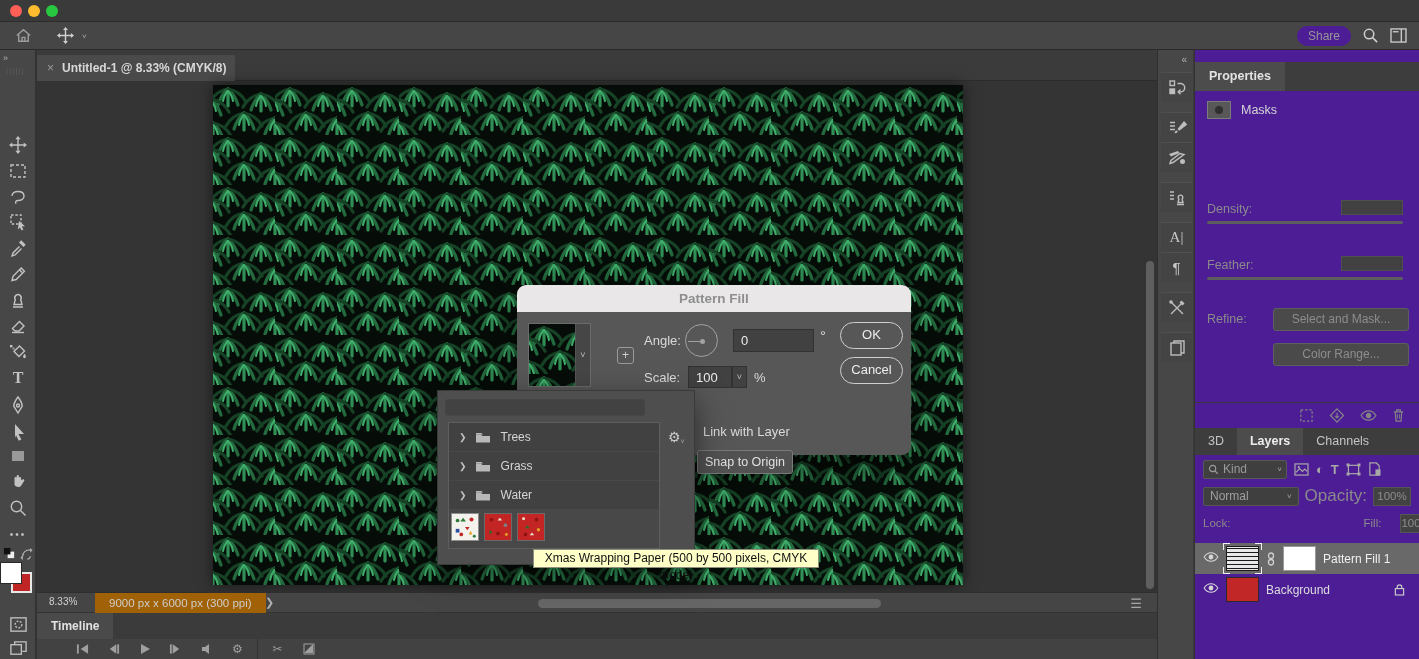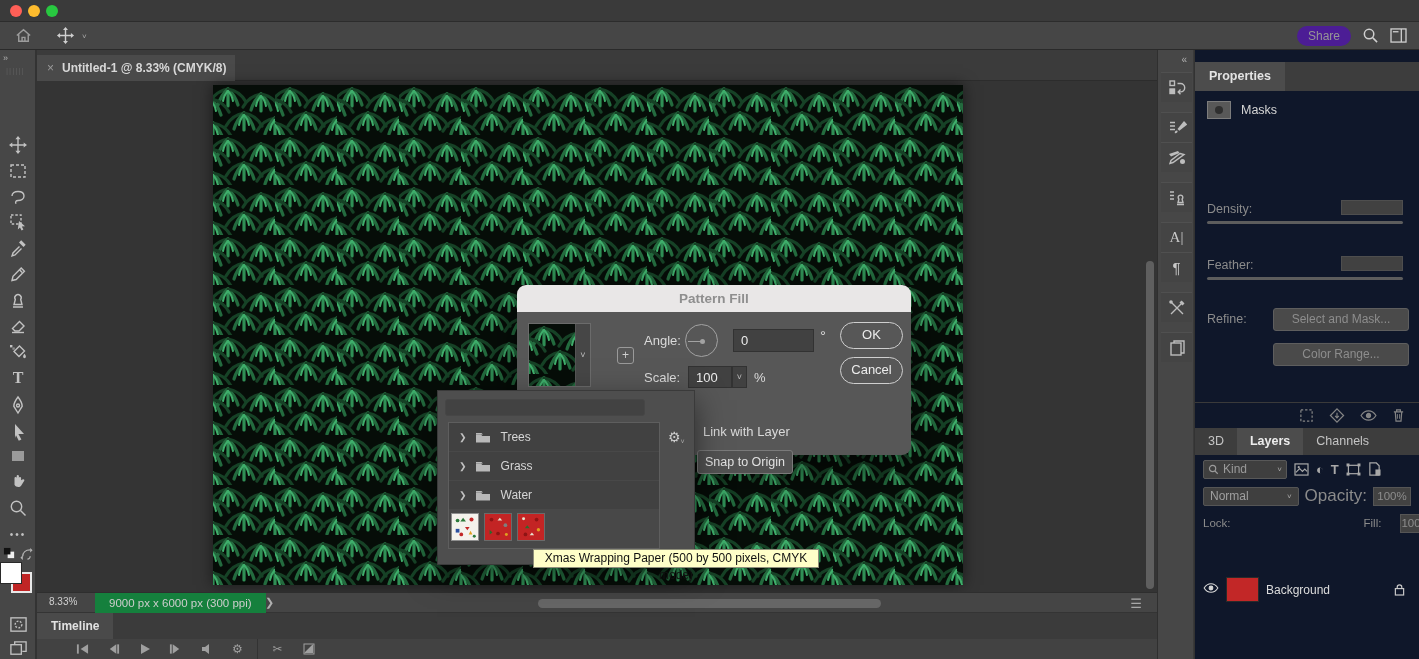--- a/index.html
+++ b/index.html
@@ -27,21 +27,21 @@
   .doctab { position:absolute; left:0; top:5px; height:26px; width:198px; background:#4a4a4a; display:flex; align-items:center; gap:8px; padding:0 10px; }
   .doctab .x { color:#9a9a9a; font-size:12px; }
   .doctab .t { color:#d8d8d8; font-size:12px; font-weight:bold; white-space:nowrap; }
   .canvas-wrap { position:absolute; left:176px; top:35px; width:750px; height:500px; box-shadow:0 0 14px rgba(0,0,0,.55); }
 
   .vscroll { position:absolute; right:2px; top:31px; width:10px; height:511px; }
   .vthumb { position:absolute; left:1px; top:180px; width:8px; height:328px; background:#5f5f5f; border-radius:4px; }
 
   .statusrow { position:absolute; left:0; top:542px; width:100%; height:20px; background:#454545; border-top:1px solid #2e2e2e; }
   .zoomtxt { position:absolute; left:12px; top:3px; font-size:10px; color:#cfcfcf; }
-  .docinfo { position:absolute; left:58px; top:0; height:24px; background:#15803d; color:#cdcdcd; font-size:11.5px; line-height:20px; padding:0 14px;text-align:center; }
+  .docinfo { position:absolute; left:58px; top:0; height:24px; background:#a16207; color:#cdcdcd; font-size:11.5px; line-height:20px; padding:0 14px;text-align:center; }
   .infochev { position:absolute; left:228px; top:3px; color:#b0b0b0; font-size:11px; }
   .hthumb { position:absolute; left:501px; top:6px; width:343px; height:9px; background:#666; border-radius:5px; }
   .panelmenu { position:absolute; right:14px; top:3px; color:#a8a8a8; font-size:13px; letter-spacing:1px; }
 
   .tlrow { position:absolute; left:0; top:563px; width:100%; height:26px; background:#3b3b3b; }
   .tltab { position:absolute; left:0; top:0; height:26px; padding:0 14px; background:#4a4a4a; color:#e2e2e2; font-weight:bold; font-size:12px; line-height:26px; }
   .tlcontrols { position:absolute; left:0; top:589px; width:100%; height:20px; background:#424242; display:flex; align-items:center; }
   .tlcontrols svg { stroke:#9f9f9f; fill:#9f9f9f; }
   .tlc { width:31px; display:flex; justify-content:center; }
   .tldiv { width:1px; height:20px; background:#333; margin:0 4px; }
@@ -76,21 +76,21 @@
 
   .tooltip { position:absolute; left:533px; top:549px; width:286px; height:19px; background:#ffffc8; border:1px solid #8e8e7a; z-index:30; color:#111; font-size:12px; text-align:center; line-height:17px; }
 
   
   .rstrip { position:absolute; left:1157px; top:50px; width:37px; height:609px; background:#474747; border-left:1px solid #2f2f2f; border-right:1px solid #3a3a3a; }
   .collapse { position:absolute; right:6px; top:4px; color:#b0b0b0; font-size:10px; }
   .rtile { position:absolute; left:3px; width:31px; height:30px; display:flex; align-items:center; justify-content:center; background:#444; border-top:1px solid #505050; }
   .rtile svg { stroke:#bdbdbd; fill:none; stroke-width:1.4; }
   .rtile .txt { color:#c8c8c8; font-size:15px; }
 
-  .rpanels { position:absolute; left:1195px; top:50px; width:224px; height:609px; background:#0f172a; }
+  .rpanels { position:absolute; left:1195px; top:50px; width:224px; height:609px; background:#4c1d95; }
   .ptabrow { position:absolute; left:0; top:12px; width:100%; height:29px; background:#3d3d3d; }
   .ptab { position:absolute; left:0; top:0; height:29px; background:#4c4c4c; padding:0 14px; font-weight:bold; font-size:12.5px; color:#e3e3e3; line-height:29px; }
   .maskrow { position:absolute; left:12px; top:51px; display:flex; align-items:center; gap:10px; }
   .maskicon { width:24px; height:18px; background:#585858; border:1px solid #7c7c7c; display:flex; align-items:center; justify-content:center; }
   .maskicon .c { width:8px; height:8px; border-radius:50%; background:#2f2f2f; }
   .nomaskrow { position:absolute; left:12px; top:83px; width:200px; display:flex; align-items:center; }
   .propthumb { width:36px; height:38px; border:1px solid #1d1d1d; background:#565656; position:relative; }
   .dim { color:#8b8b8b; font-size:12.5px; }
   .lit { color:#d4d4d4; font-size:12.5px; }
   .valbox { position:absolute; width:62px; height:15px; background:#414141; border:1px solid #4e4e4e; }
@@ -634,20 +634,39 @@
       </svg>
     <svg width="11" height="13" viewBox="0 0 12 14">
         <rect x="1.5" y="6" width="9" height="7" fill="#a8a8a8" stroke="none"></rect>
         <path d="M3.5 6V4.5a2.5 2.5 0 015 0V6" fill="none"></path>
       </svg>
     <span style="flex:1"></span>
     <span class="dim" style="font-size:11.5px">Fill:</span>
     <span class="opbox">100%</span>
   </div>
 
+  <div class="layerrow sel" style="top:493px">
+    <span class="eyeicon"><svg width="16" height="12" viewBox="0 0 18 14">
+          <path d="M1 7s3-5 8-5 8 5 8 5-3 5-8 5-8-5-8-5z"></path>
+          <circle cx="9" cy="7" r="2.2" fill="#d8d8d8"></circle>
+        </svg></span>
+    <div class="lthumb" style="border-color:#1c1c1c">
+      <div class="patstripes"></div>
+      <span class="selbr" style="left:-4px;top:-4px;border-right:none;border-bottom:none"></span>
+      <span class="selbr" style="right:-4px;top:-4px;border-left:none;border-bottom:none"></span>
+      <span class="selbr" style="left:-4px;bottom:-4px;border-right:none;border-top:none"></span>
+      <span class="selbr" style="right:-4px;bottom:-4px;border-left:none;border-top:none"></span>
+    </div>
+    <svg width="10" height="14" viewBox="0 0 10 14">
+        <rect x="2.5" y="1" width="5" height="5.5" rx="2.5" stroke="#d0d0d0" fill="none" stroke-width="1.3"></rect>
+        <rect x="2.5" y="7.5" width="5" height="5.5" rx="2.5" stroke="#d0d0d0" fill="none" stroke-width="1.3"></rect>
+      </svg>
+    <div class="whitemask"></div>
+    <span style="color:#f0f0f0;font-size:12px">Pattern Fill 1</span>
+  </div>
 
   <div class="layerrow" style="top:524px">
     <span class="eyeicon"><svg width="16" height="12" viewBox="0 0 18 14">
           <path d="M1 7s3-5 8-5 8 5 8 5-3 5-8 5-8-5-8-5z"></path>
           <circle cx="9" cy="7" r="2.2" fill="#d8d8d8"></circle>
         </svg></span>
     <div class="lthumb" style="background:#c22727"></div>
     <span style="color:#dcdcdc;font-size:12px;flex:1">Background</span>
     <svg width="11" height="13" viewBox="0 0 12 14" style="margin-right:6px">
         <rect x="1.5" y="6" width="9" height="7" stroke="#c8c8c8" fill="none" stroke-width="1.3"></rect>

